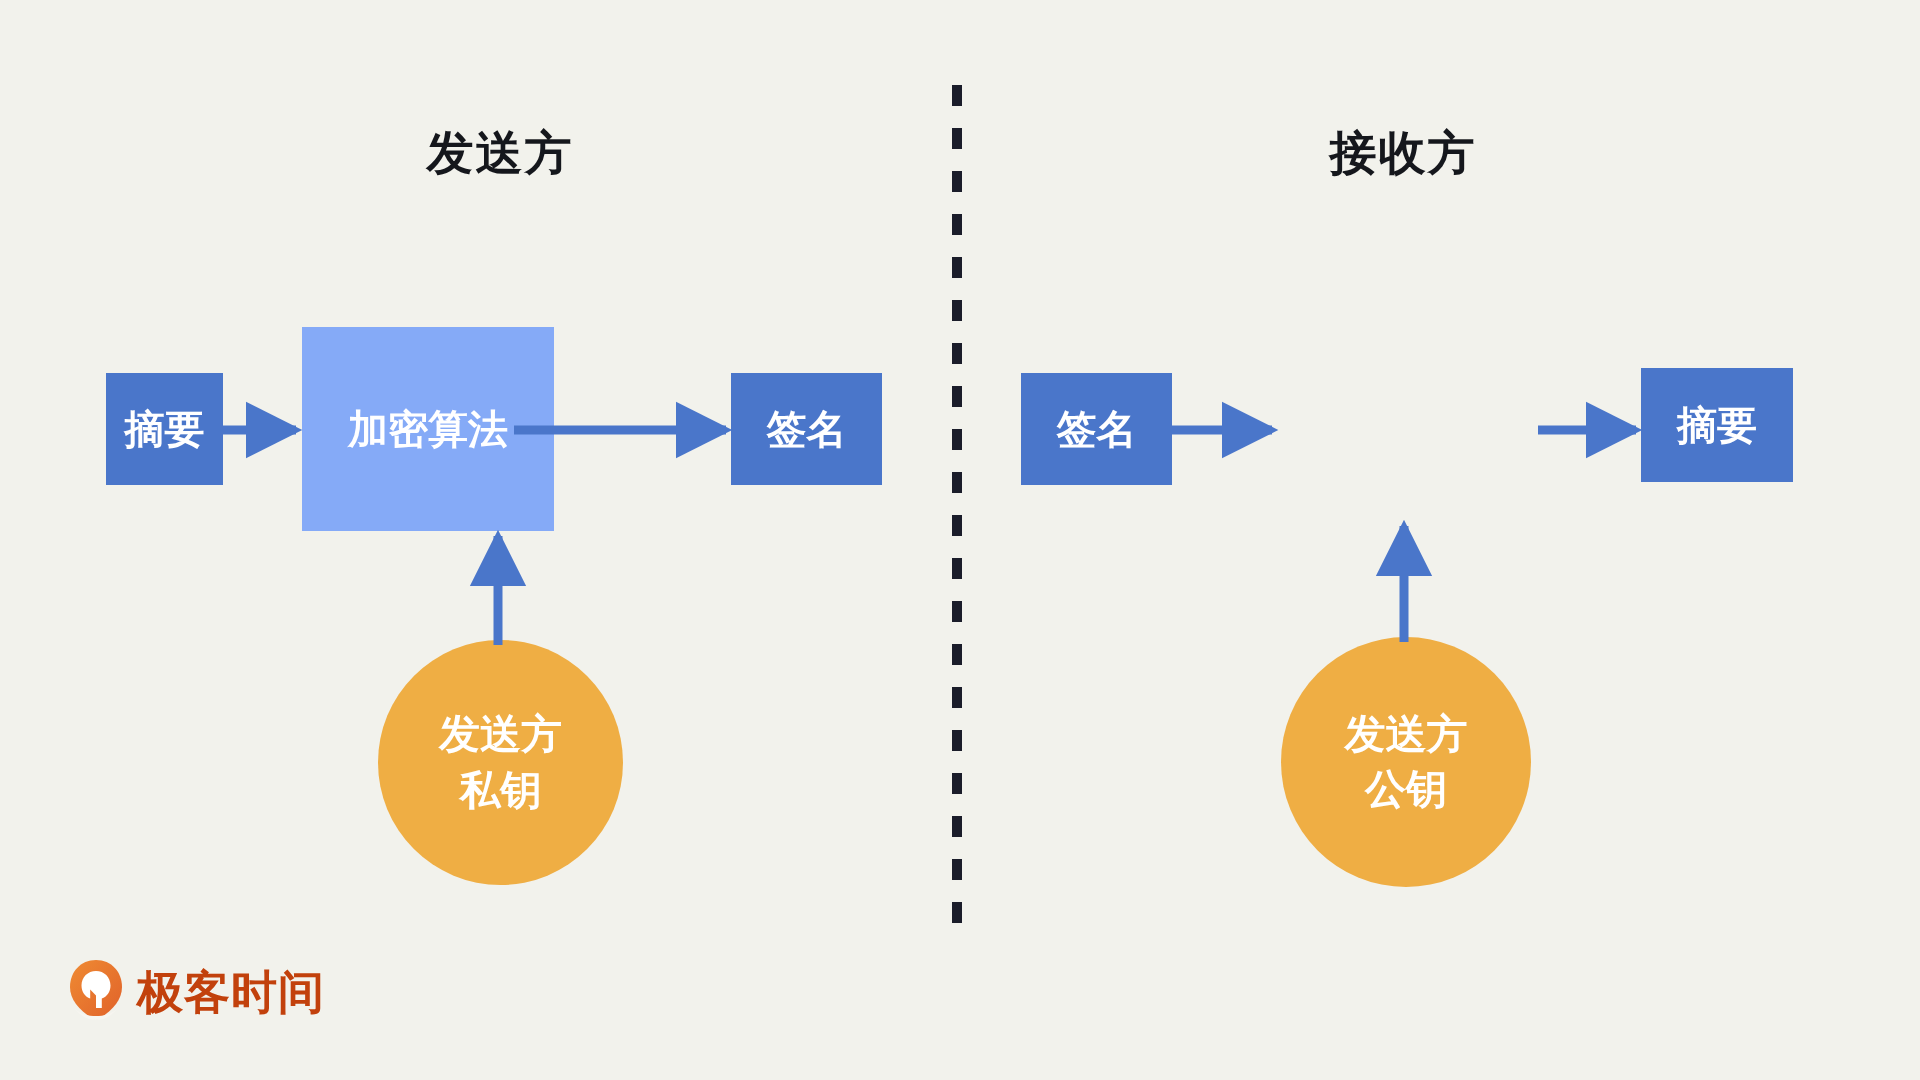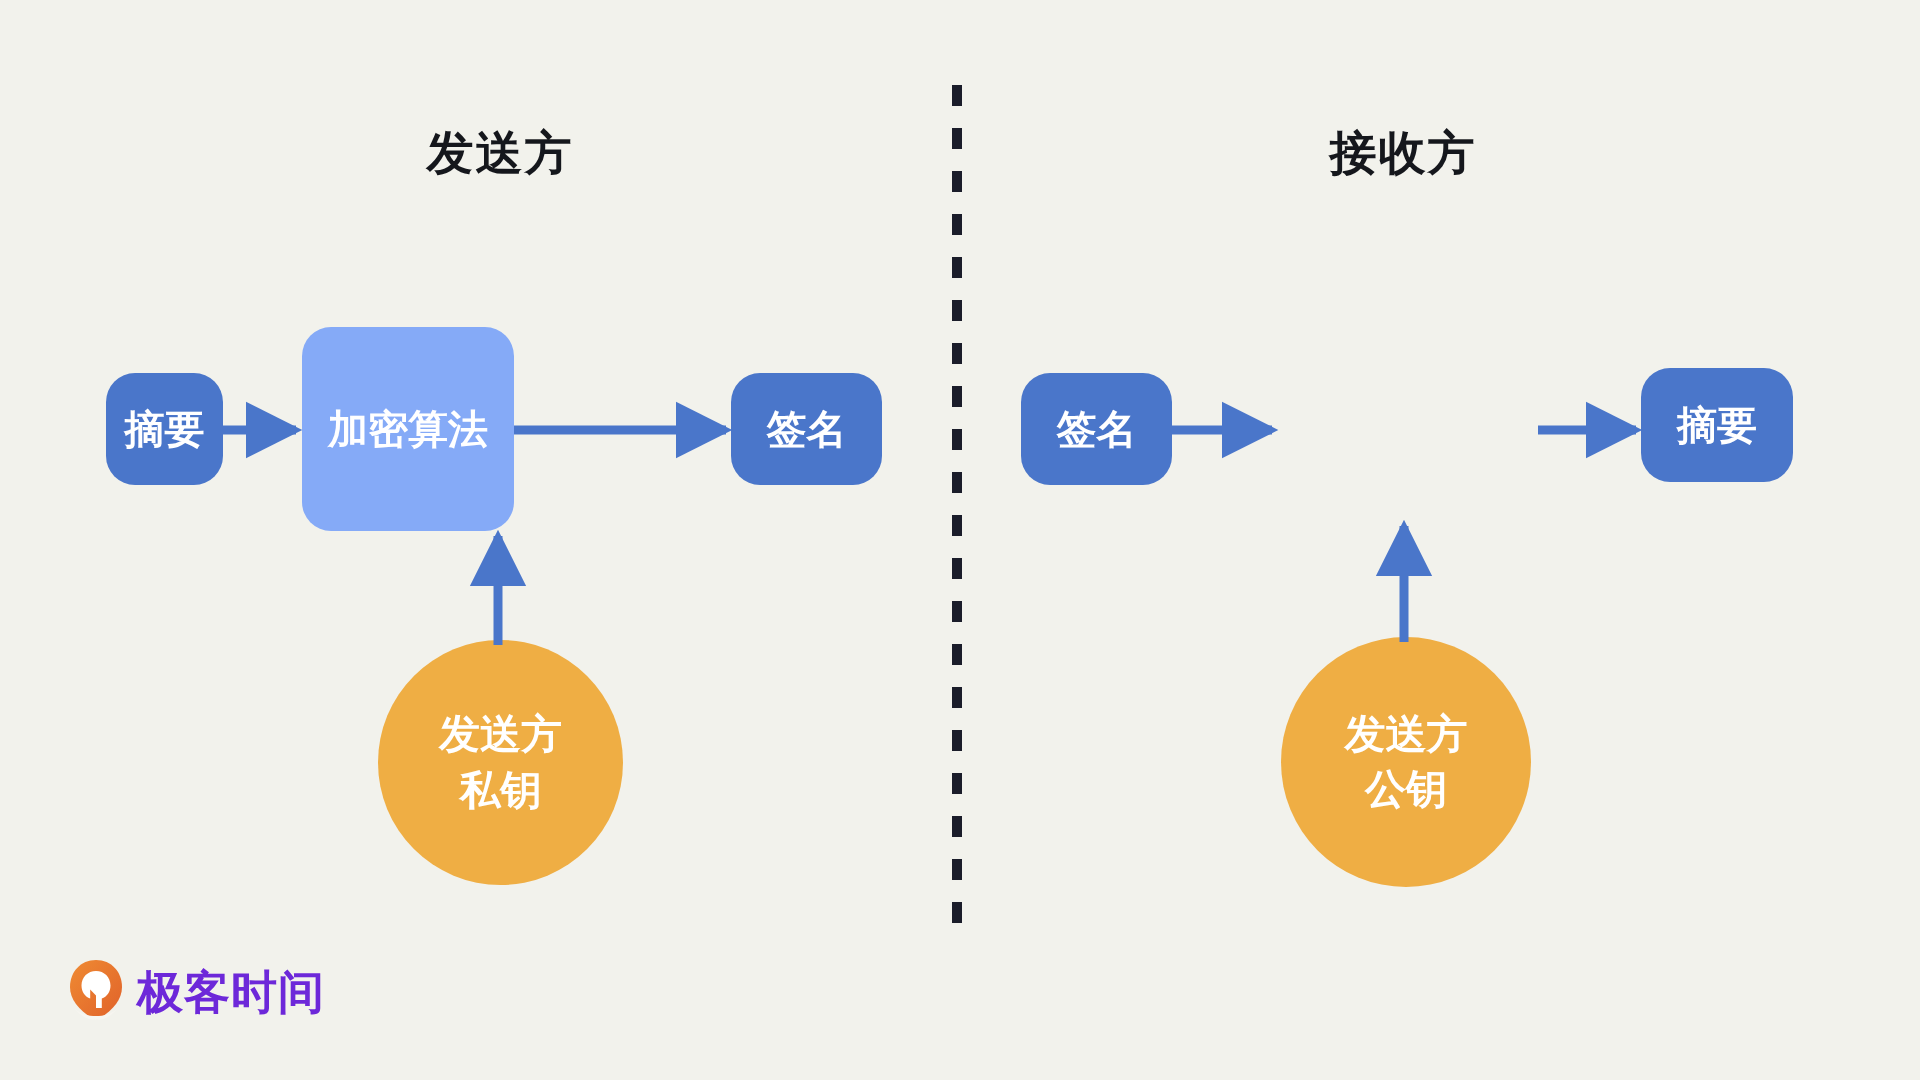--- a/index.html
+++ b/index.html
@@ -53,28 +53,27 @@
   
   .node-box {
     position: absolute;
     display: flex;
     align-items: center;
     justify-content: center;
     color: #ffffff;
     font-weight: bold;
     white-space: nowrap;
     line-height: 1;
-    border-radius: 29px;
   }
   .box-dark  { background: #4a76ca; }
   .box-light { background: #85aaf7; }
 
   
   #box-l-digest    { left: 106px; top: 373px; width: 117px; height: 112px; font-size: 40px; }
-  #box-l-algo      { left: 302px; top: 327px; width: 212px; height: 204px; font-size: 40px; }
+  #box-l-algo      { left: 302px; top: 327px; width: 252px; height: 204px; font-size: 40px; }
   #box-l-signature { left: 731px; top: 373px; width: 151px; height: 112px; font-size: 40px; }
 
   
   #box-r-signature { left: 1021px; top: 373px; width: 151px; height: 112px; font-size: 40px; }
   #box-r-algo      { left: 1278px; top: 318px; width: 260px; height: 202px; font-size: 40px; }
   #box-r-digest    { left: 1641px; top: 368px; width: 152px; height: 114px; font-size: 40px; }
 
   
   .key-circle {
     position: absolute;
@@ -108,21 +107,21 @@
     left: 68px;
     top: 958px;
     display: flex;
     align-items: center;
     gap: 13px;
   }
   #logo-mark { width: 56px; height: 68px; display: block; }
   #logo-text {
     font-size: 46px;
     font-weight: bold;
-    color: #6d28d9;
+    color: #c2410c;
     letter-spacing: 1px;
     white-space: nowrap;
     line-height: 1;
   }
 </style>
 </head>
 <body>
 
 <div id="canvas">
 

